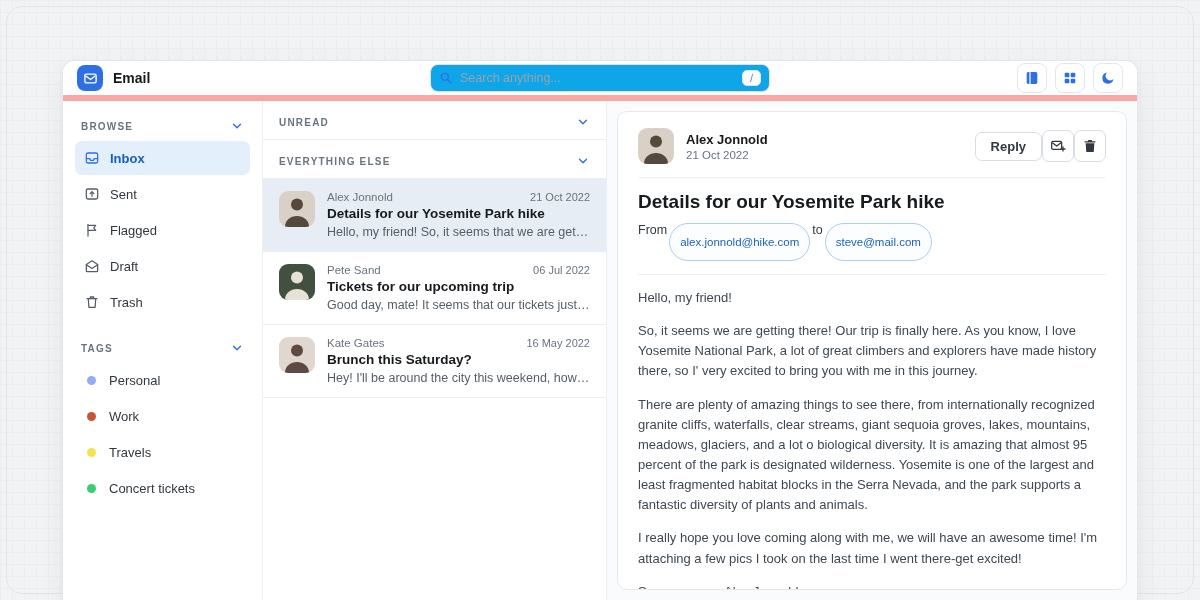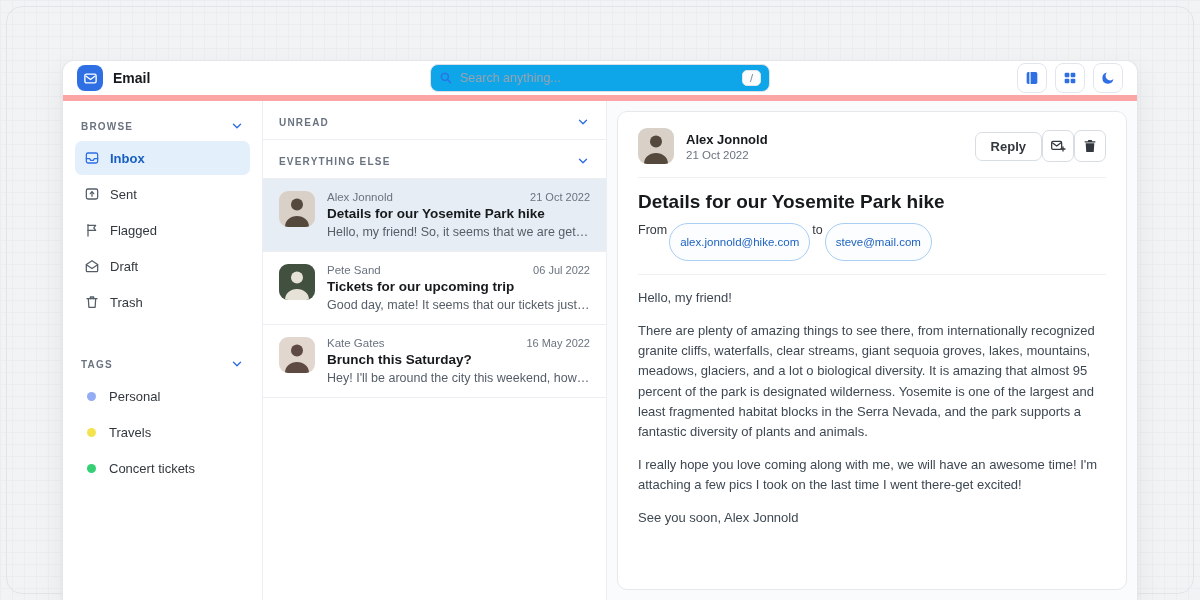--- a/index.html
+++ b/index.html
@@ -47,21 +47,21 @@
   .section-head{display:flex;align-items:center;justify-content:space-between;padding:6px 6px 8px;}
   .section-label{font-size:10px;font-weight:700;letter-spacing:.12em;text-transform:uppercase;color:#6a7380;}
   .chev{width:14px;height:14px;color:#2f6fe4;}
   .nav-item{display:flex;align-items:center;gap:10px;height:34px;padding:0 9px;border-radius:7px;cursor:pointer;margin-bottom:2px;}
   .nav-item .nav-ic{width:16px;height:16px;color:#555e68;display:flex;}
   .nav-item .nav-ic svg{width:16px;height:16px;}
   .nav-label{font-size:13px;color:#32383e;}
   .nav-item.selected{background:#e3effb;}
   .nav-item.selected .nav-label{color:#185fc0;font-weight:600;}
   .nav-item.selected .nav-ic{color:#2f6fe4;}
-  .tags-section{margin-top:32px;}
+  .tags-section{margin-top:16px;}
   .tag-dot{width:9px;height:9px;border-radius:50%;flex:0 0 9px;margin:0 3px;}
   
   .list-col{width:344px;flex:0 0 344px;border-right:1px solid #eceef1;display:flex;flex-direction:column;}
   .list-head{display:flex;align-items:center;justify-content:space-between;padding:14px 16px 10px;}
   .empty-state{height:148px;display:flex;align-items:center;justify-content:center;padding:0 24px;}
   .empty-state span{font-size:12.5px;color:#555e68;text-align:center;}
   .list-divider{border-top:1px solid #eceef1;}
   .mail-items{border-top:1px solid #eceef1;}
   .mail-item{display:flex;gap:12px;padding:12px 16px;border-bottom:1px solid #eceef1;cursor:pointer;}
   .mail-item.selected{background:#e7edf4;}
@@ -201,20 +201,24 @@
           <span class="section-label">Tags</span>
           <svg class="chev" viewBox="0 0 24 24" fill="none" stroke="currentColor" stroke-width="2.4" stroke-linecap="round" stroke-linejoin="round">
               <path d="M6 9l6 6 6-6"></path>
             </svg>
         </div>
         <div class="nav-item">
           <span class="tag-dot" style="background: rgb(147, 172, 243);"></span>
           <span class="nav-label">Personal</span>
         </div>
         <div class="nav-item">
+          <span class="tag-dot" style="background: rgb(199, 83, 57);"></span>
+          <span class="nav-label">Work</span>
+        </div>
+        <div class="nav-item">
           <span class="tag-dot" style="background: rgb(243, 228, 79);"></span>
           <span class="nav-label">Travels</span>
         </div>
         <div class="nav-item">
           <span class="tag-dot" style="background: rgb(53, 208, 115);"></span>
           <span class="nav-label">Concert tickets</span>
         </div>
       </div>
     </div>
 
@@ -331,20 +335,21 @@
           <span>From</span>
           <span class="chip">alex.jonnold@hike.com</span>
           <span>to</span>
           <span class="chip">steve@mail.com</span>
         </div>
 
         <hr class="hr">
 
         <div class="mail-text">
           <p>Hello, my friend!</p>
+          <p>So, it seems we are getting there! Our trip is finally here. As you know, I love Yosemite National Park, a lot of great climbers and explorers have made history there, so I' very excited to bring you with me in this journey.</p>
           <p>There are plenty of amazing things to see there, from internationally recognized granite cliffs, waterfalls, clear streams, giant sequoia groves, lakes, mountains, meadows, glaciers, and a lot o biological diversity. It is amazing that almost 95 percent of the park is designated wilderness. Yosemite is one of the largest and least fragmented habitat blocks in the Serra Nevada, and the park supports a fantastic diversity of plants and animals.</p>
           <p>I really hope you love coming along with me, we will have an awesome time! I'm attaching a few pics I took on the last time I went there-get excited!</p>
           <p>See you soon, Alex Jonnold</p>
         </div>
 
       </div>
     </div>
 
   </div>
 </div>

